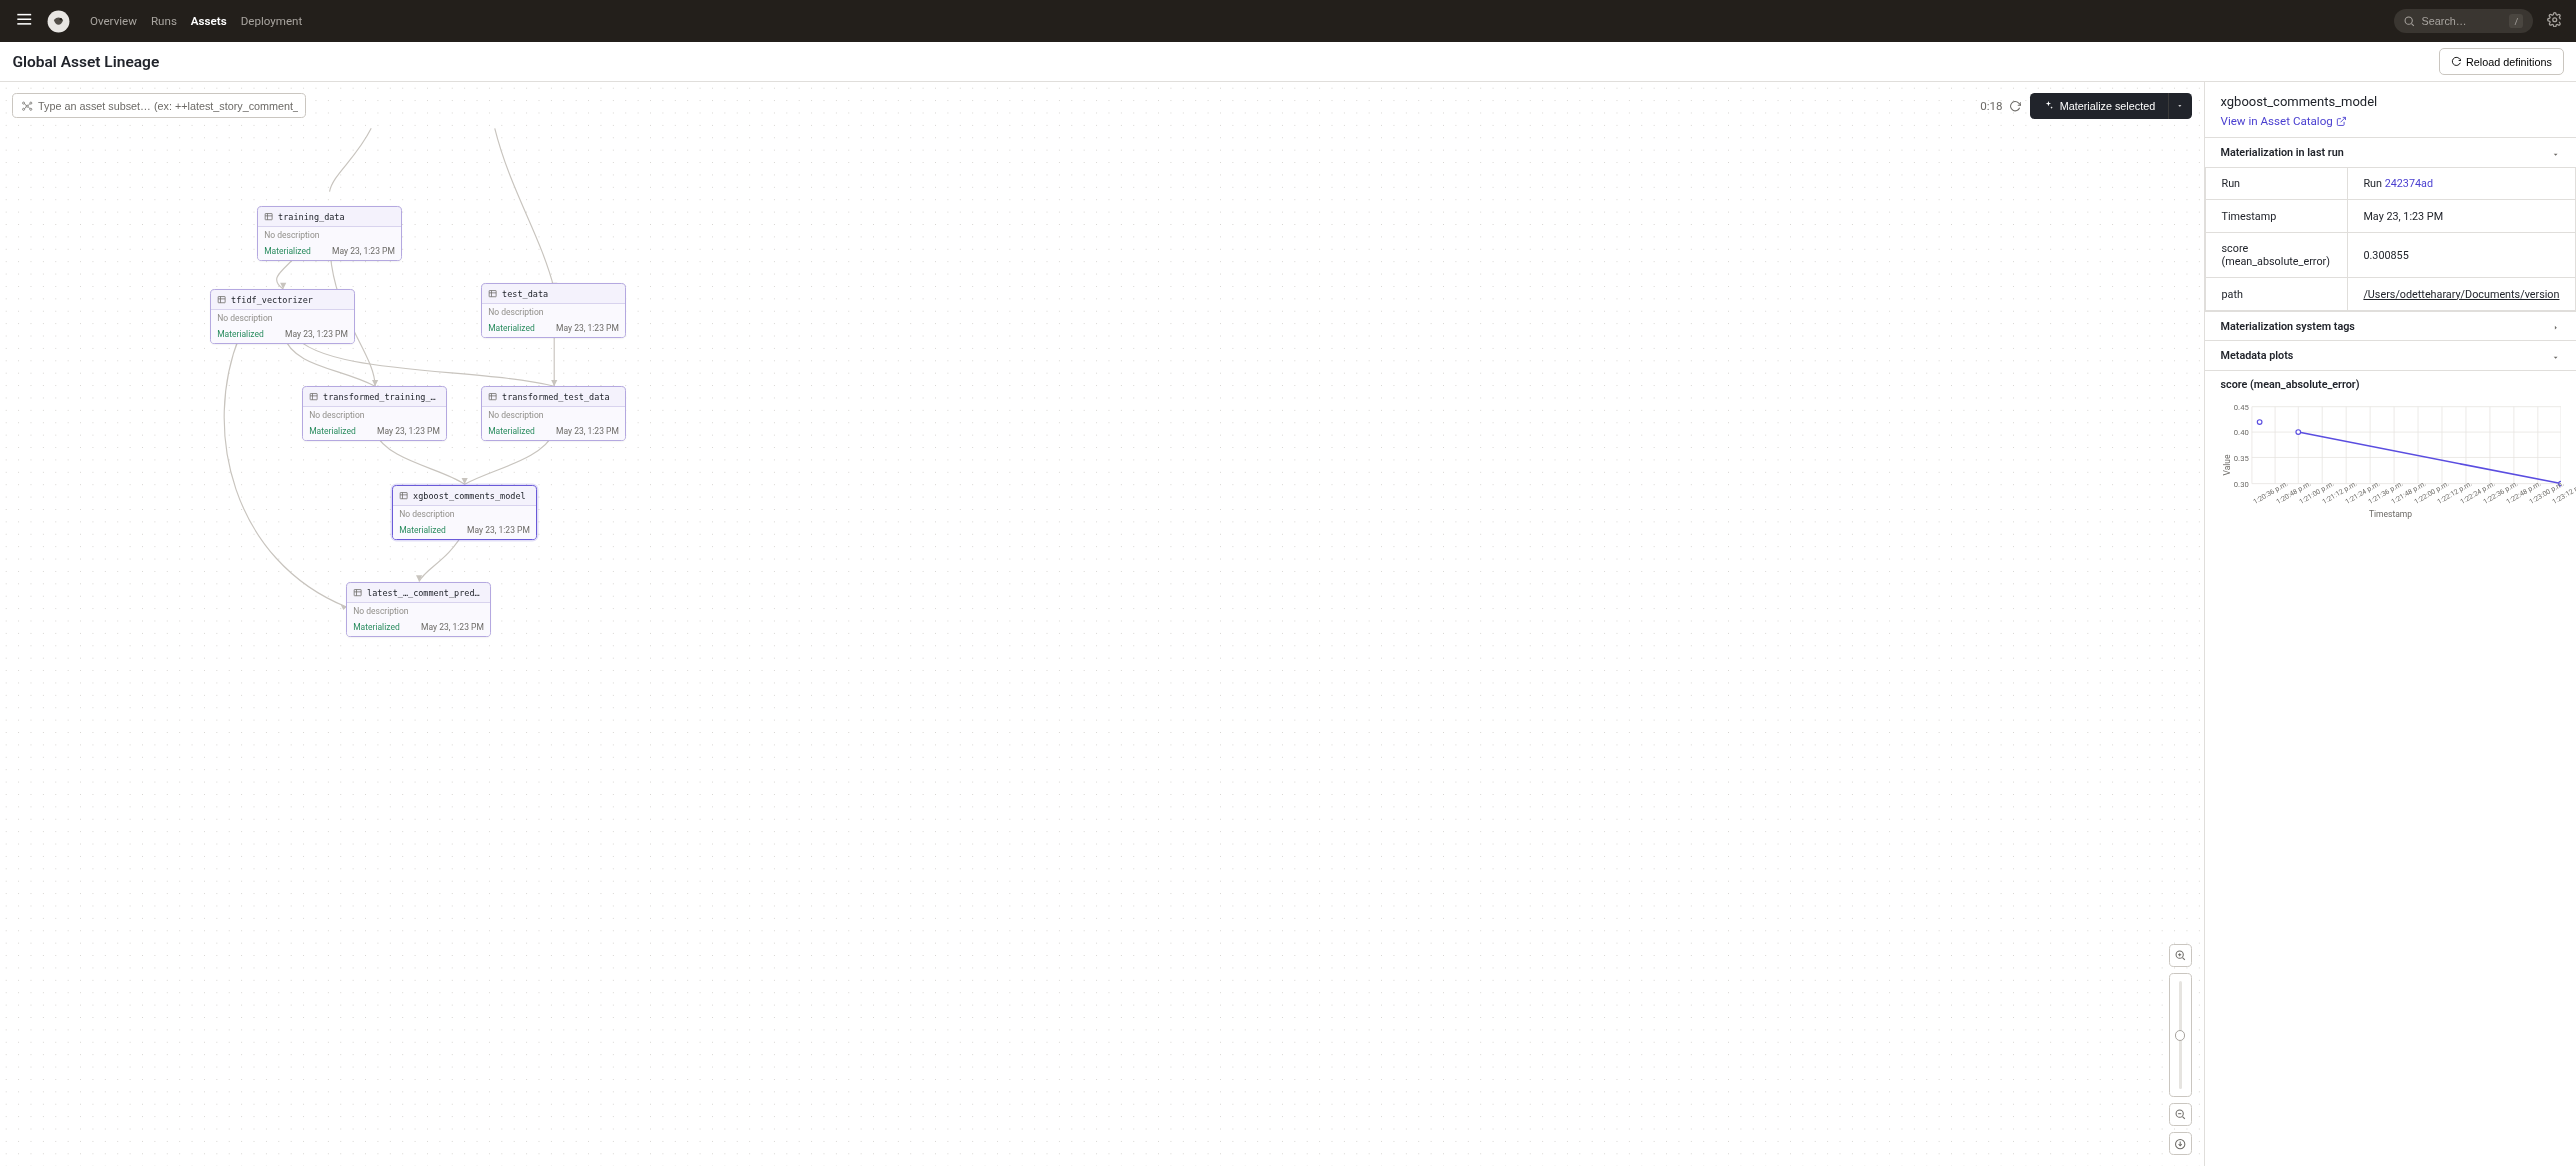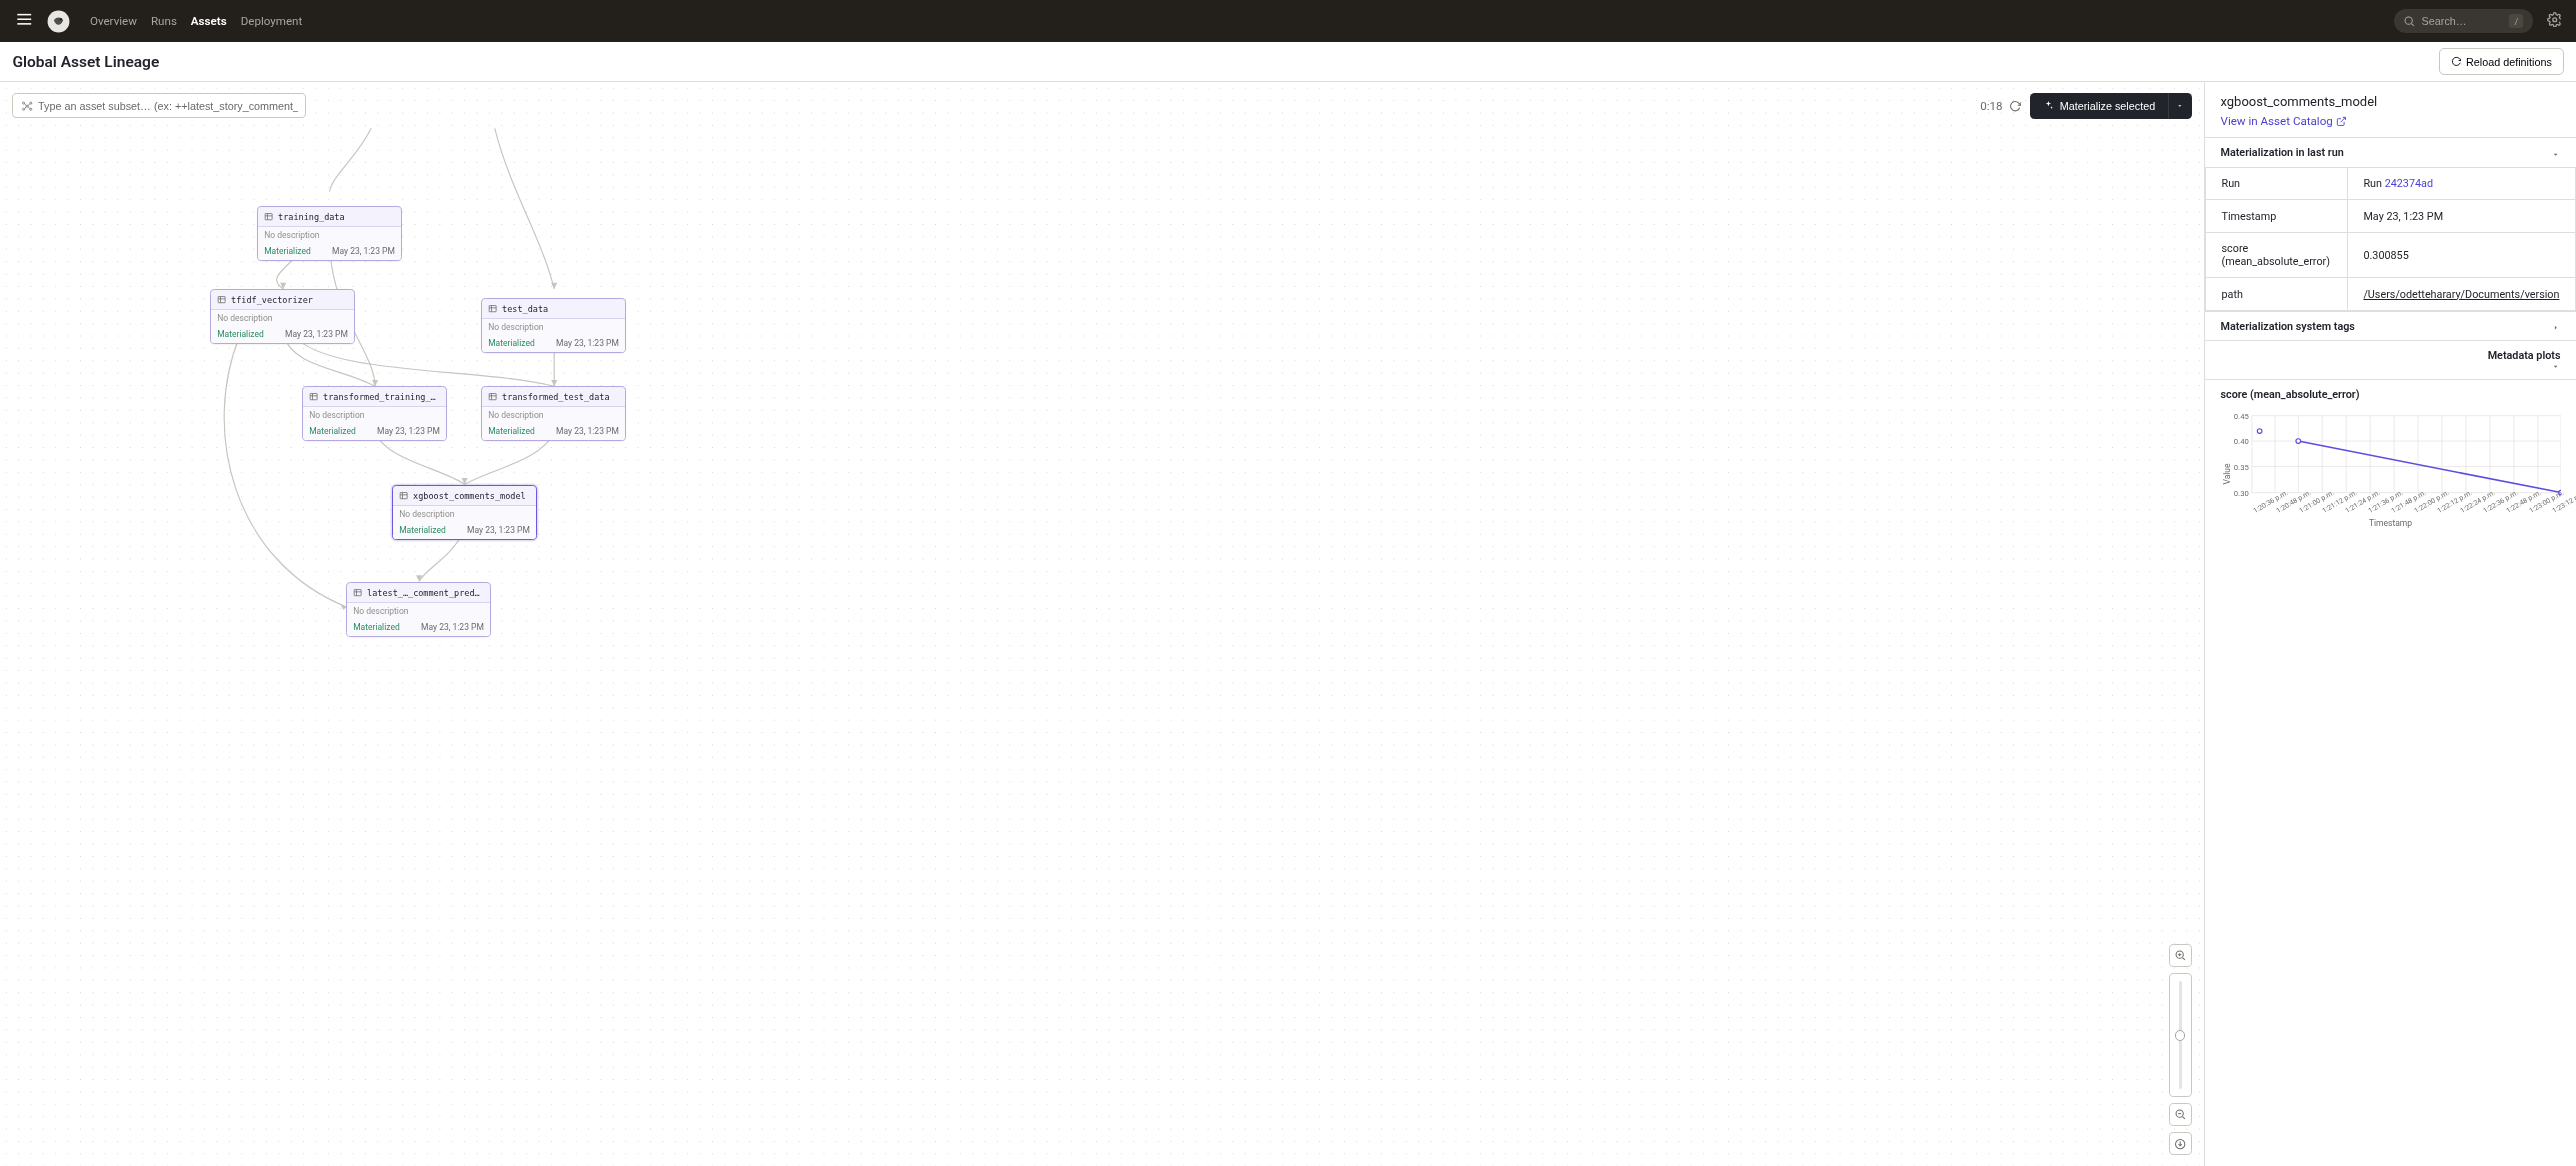--- a/index.html
+++ b/index.html
@@ -208,21 +208,21 @@
                 <line x1="9" y1="4" x2="9" y2="20"></line>
               </svg>
               <span class="asset-node-name">tfidf_vectorizer</span>
             </div>
             <div class="asset-node-desc">No description</div>
             <div class="asset-node-status">
               <span class="mat">Materialized</span>
               <span class="ts">May 23, 1:23 PM</span>
             </div>
           </div>
-          <div class="asset-node" style="left: 481px; top: 216px;">
+          <div class="asset-node" style="left: 481px; top: 201px;">
             <div class="asset-node-header">
               <svg viewBox="0 0 24 24" fill="none" stroke="#6c6a66" stroke-width="2">
                 <rect x="3" y="4" width="18" height="16" rx="1"></rect>
                 <line x1="3" y1="10" x2="21" y2="10"></line>
                 <line x1="9" y1="4" x2="9" y2="20"></line>
               </svg>
               <span class="asset-node-name">test_data</span>
             </div>
             <div class="asset-node-desc">No description</div>
             <div class="asset-node-status">
@@ -402,21 +402,21 @@
     </tbody>
       </table>
 
     <div class="section-header">
       <span>Materialization system tags</span>
       <svg viewBox="0 0 24 24" fill="#6c6a66">
           <path d="M10 7l5 5-5 5z"></path>
         </svg>
     </div>
 
-    <div class="section-header" style="border-bottom:0.8px solid #e0dedb;flex-direction:column;">
+    <div class="section-header" style="border-bottom:0.8px solid #e0dedb;">
       <span>Metadata plots</span>
       <svg viewBox="0 0 24 24" fill="#6c6a66">
           <path d="M7 10l5 5 5-5z"></path>
         </svg>
     </div>
 
     <div class="plot-section">
       <div class="plot-title">score (mean_absolute_error)</div>
       <div class="plot-box">
         <span class="plot-ylabel">Value</span>

